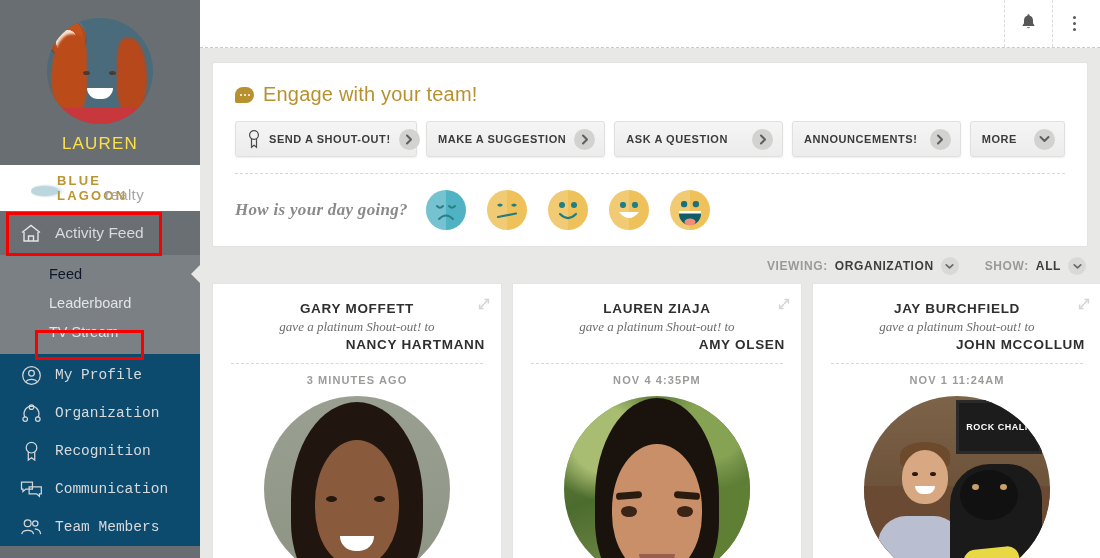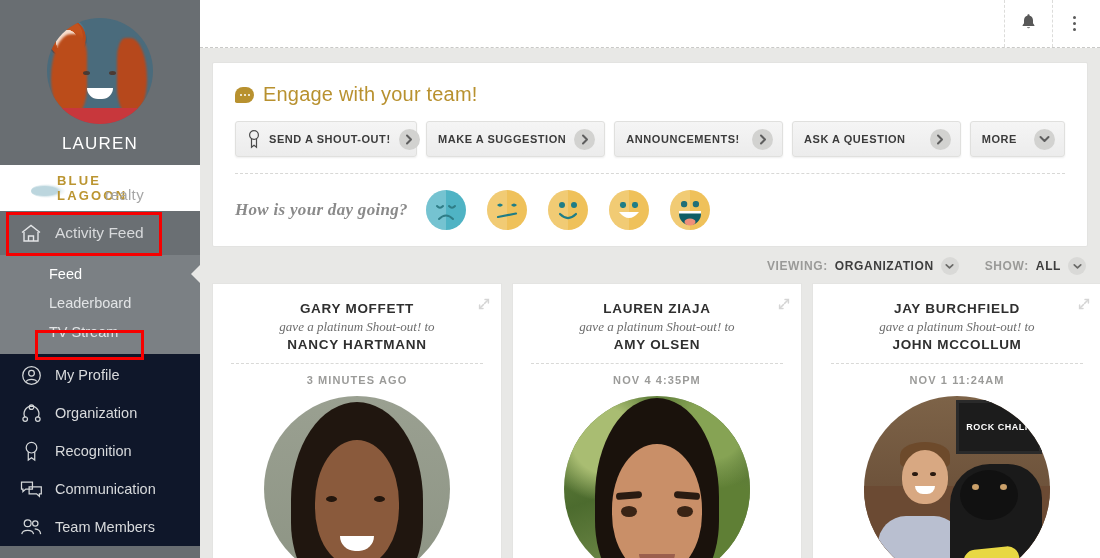--- a/index.html
+++ b/index.html
@@ -60,21 +60,21 @@
     background:#4a3a33; border-radius:50%;
   }
   .avatar-big .eye.l { left: 36px; }
   .avatar-big .eye.r { left: 62px; }
   .avatar-big .shirt {
     position:absolute; left:0; right:0; bottom:0; height:16px;
     background:#c8373c;
   }
   .profile-name {
     margin-top: 10px;
-    color: #ffffff;
+    color: #fde047;
     font-size: 17px; letter-spacing: 1.2px;
     font-weight: 400;
   }
   .logo-block {
     height: 46px; background: #fff;
     display: flex; align-items: center; justify-content: center;
     position: relative;
   }
   .logo-wrap { position: relative; width: 150px; height: 34px; }
   .logo-swoosh {
@@ -108,29 +108,29 @@
     display:flex; align-items:center; justify-content:center;
     flex: 0 0 26px;
   }
   .nav-icon svg { display:block; }
   .submenu { background: #7b8084; padding: 4px 0 8px 0; position: relative; }
   .subitem {
     height: 29px; display:flex; align-items:center;
     padding-left: 49px; font-size: 14.5px; color:#e2e4e6;
     cursor:pointer; position: relative;
   }
-  .subitem.active { color: #ffffff; }
+  .subitem.active { color: #0f172a; }
   .subitem.active .caret {
     position:absolute; right: 0px; top: 50%; transform: translateY(-50%);
     width: 0; height: 0;
     border-top: 9px solid transparent;
     border-bottom: 9px solid transparent;
     border-right: 9px solid #e8e8e6;
   }
-  .nav-lower { background: #0f172a; padding-top: 2px; }
+  .nav-lower { background: #0c4a6e; padding-top: 2px; font-family: Liberation Mono, monospace; }
   .nav-lower .nav-item { height: 38px; }
   .hl-box {
     position: absolute; border: 3px solid #f70000;
     pointer-events: none; z-index: 30;
   }
 
   
   .main {
     flex: 1 1 auto; height: 558px;
     background: #e8e8e6;
@@ -267,20 +267,21 @@
     letter-spacing: 0.7px;
   }
   .c-action {
     font-family: "Liberation Serif", serif;
     font-style: italic; color:#6d6d6d; font-size: 13px;
     margin: 3px 0 2px 0;
   }
   .c-receiver {
     font-size: 13.5px; font-weight: bold; color:#2f2f2f;
     letter-spacing: 0.7px;
+    text-align: right;
   }
   .c-sep { border-top: 1px dashed #d9d9d7; margin: 11px 2px 0 2px; }
   .c-time {
     text-align:center; font-size: 11px; color:#9b9b99;
     letter-spacing: 1.1px; font-weight: 600; padding: 10px 0 6px 0;
   }
   .expand-ico {
     position:absolute; right: 11px; top: 12px;
     width: 12px; height: 12px; opacity: 0.35; cursor:pointer;
   }
@@ -530,31 +531,31 @@
 
           <div class="ebtn b2">
             <span class="lbl">MAKE A SUGGESTION</span>
             <span class="chev">
               <svg width="8" height="11" viewBox="0 0 8 11" fill="none" stroke="#5e5e5e" stroke-width="2" stroke-linecap="round" stroke-linejoin="round">
                   <path d="M2 1.5 L6 5.5 L2 9.5"></path>
                 </svg>
             </span>
           </div>
 
-          <div class="ebtn b3">
-            <span class="lbl">ANNOUNCEMENTS!</span>
+          <div class="ebtn b4">
+            <span class="lbl">ASK A QUESTION</span>
             <span class="chev">
               <svg width="8" height="11" viewBox="0 0 8 11" fill="none" stroke="#5e5e5e" stroke-width="2" stroke-linecap="round" stroke-linejoin="round">
                   <path d="M2 1.5 L6 5.5 L2 9.5"></path>
                 </svg>
             </span>
           </div>
 
-          <div class="ebtn b4">
-            <span class="lbl">ASK A QUESTION</span>
+          <div class="ebtn b3">
+            <span class="lbl">ANNOUNCEMENTS!</span>
             <span class="chev">
               <svg width="8" height="11" viewBox="0 0 8 11" fill="none" stroke="#5e5e5e" stroke-width="2" stroke-linecap="round" stroke-linejoin="round">
                   <path d="M2 1.5 L6 5.5 L2 9.5"></path>
                 </svg>
             </span>
           </div>
 
           <div class="ebtn b5">
             <span class="lbl">MORE</span>
             <span class="chev">

